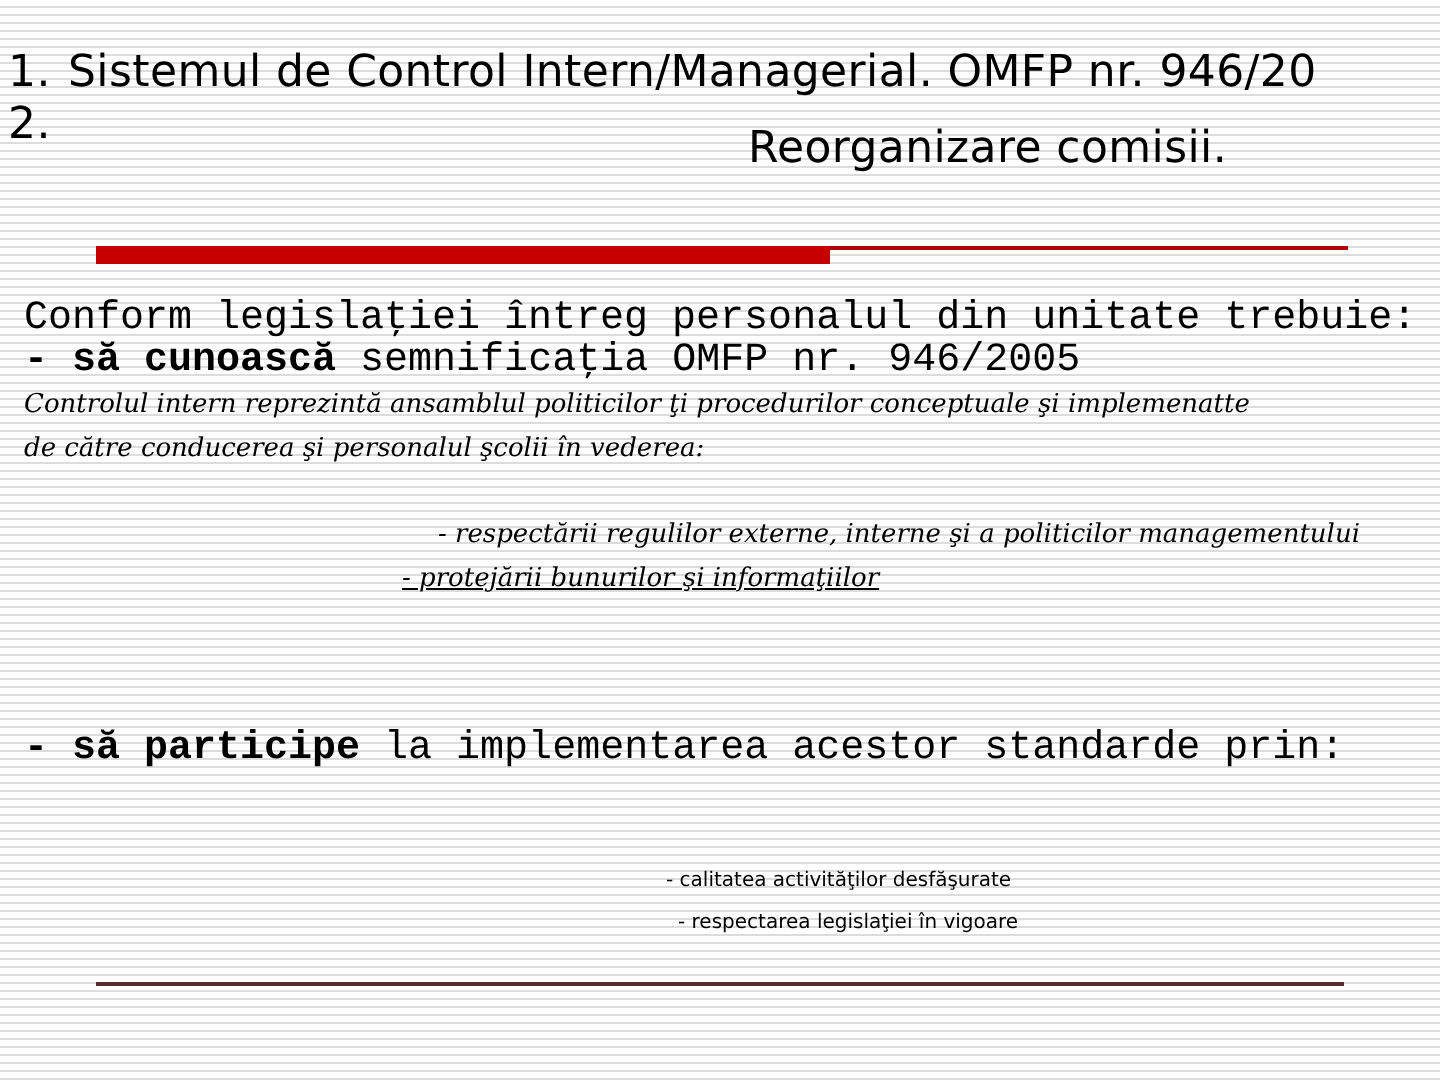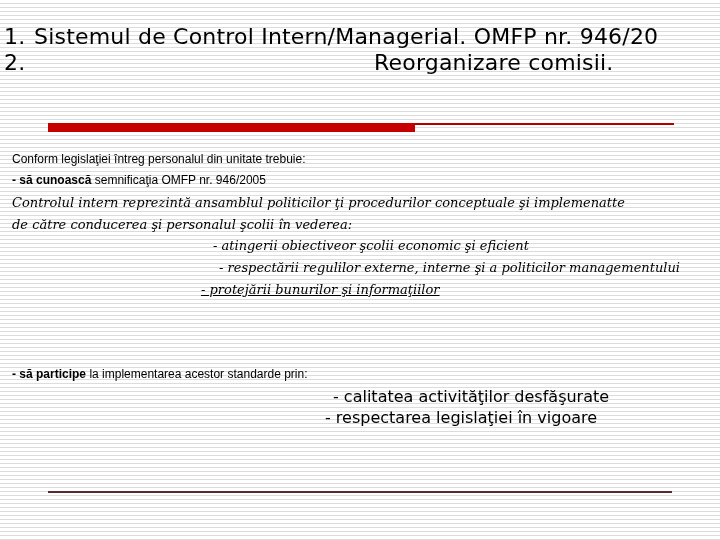--- a/index.html
+++ b/index.html
@@ -28,21 +28,21 @@
       position: absolute;
       left: 4px;
       top: 24px;
       font-family: "DejaVu Sans", sans-serif;
       font-size: 22px;
       line-height: 26px;
       letter-spacing: 0.2px;
       white-space: nowrap;
     }
     .title .t-num { display: inline-block; width: 30px; }
-    .title .line2-text { position: absolute; left: 370px; }
+    .title .line2-text { position: absolute; left: 370px; margin-top: 12px; }
 
     .rule-top-thick {
       position: absolute;
       left: 48px;
       top: 123px;
       width: 367px;
       height: 9px;
       background: #c60000;
     }
     .rule-top-thin {
@@ -58,42 +58,43 @@
       left: 48px;
       top: 491px;
       width: 624px;
       height: 2px;
       background: #5a2a33;
     }
 
     .body-text {
       position: absolute;
       left: 12px;
-      font-family: Liberation Sans, sans-serif;
-      font-size: 12px;
+      font-family: Liberation Mono, monospace;
+      font-size: 20px;
       line-height: 21px;
       white-space: nowrap;
     }
     .body-text b { font-weight: bold; }
 
     .italic {
       position: absolute;
       font-family: "DejaVu Serif", serif;
       font-style: italic;
       font-size: 13px;
       line-height: 22px;
       white-space: nowrap;
     }
 
     .sub {
       position: absolute;
       font-family: "DejaVu Sans", sans-serif;
-      font-size: 16px;
+      font-size: 10px;
       line-height: 21px;
       white-space: nowrap;
+      margin-top: 44px;
     }
   </style>
 </head>
 <body>
 
 <div class="slide">
 
   <div class="title">
     <div>
       <span class="t-num">1.</span><span>Sistemul de Control Intern/Managerial. OMFP nr. 946/20</span>
@@ -108,25 +109,24 @@
 
   <div class="body-text" style="top:149px;">Conform legislaţiei întreg personalul din unitate trebuie:</div>
 
   <div class="body-text" style="top:170px;">
     <b>- </b><b>să cunoască</b><span> semnificaţia OMFP nr. 946/2005</span>
   </div>
 
   <div class="italic" style="left:12px; top:214px;">de către conducerea şi personalul şcolii în vederea:</div>
   <div class="italic" style="left:12px; top:192px;">Controlul intern reprezintă ansamblul politicilor ţi procedurilor conceptuale şi implemenatte</div>
 
-  <div class="italic" style="left:213px; top:235px;">- atingerii obiectiveor şcolii economic şi eficient</div>
   <div class="italic" style="left:219px; top:257px;">- respectării regulilor externe, interne şi a politicilor managementului</div>
   <div class="italic" style="left:201px; top:279px;text-decoration:underline;">- protejării bunurilor şi informaţiilor</div>
 
   <div class="body-text" style="top:364px;">
     <b>- </b><b>să participe</b><span> la implementarea acestor standarde prin:</span>
   </div>
 
   <div class="sub" style="left:333px; top:386px;">- calitatea activităţilor desfăşurate</div>
-  <div class="sub" style="left:325px; top:407px;text-align:center;">- respectarea legislaţiei în vigoare</div>
+  <div class="sub" style="left:339px; top:407px;text-align:center;">- respectarea legislaţiei în vigoare</div>
 
   <div class="rule-bottom"></div>
 </div>
 
 </body></html>

